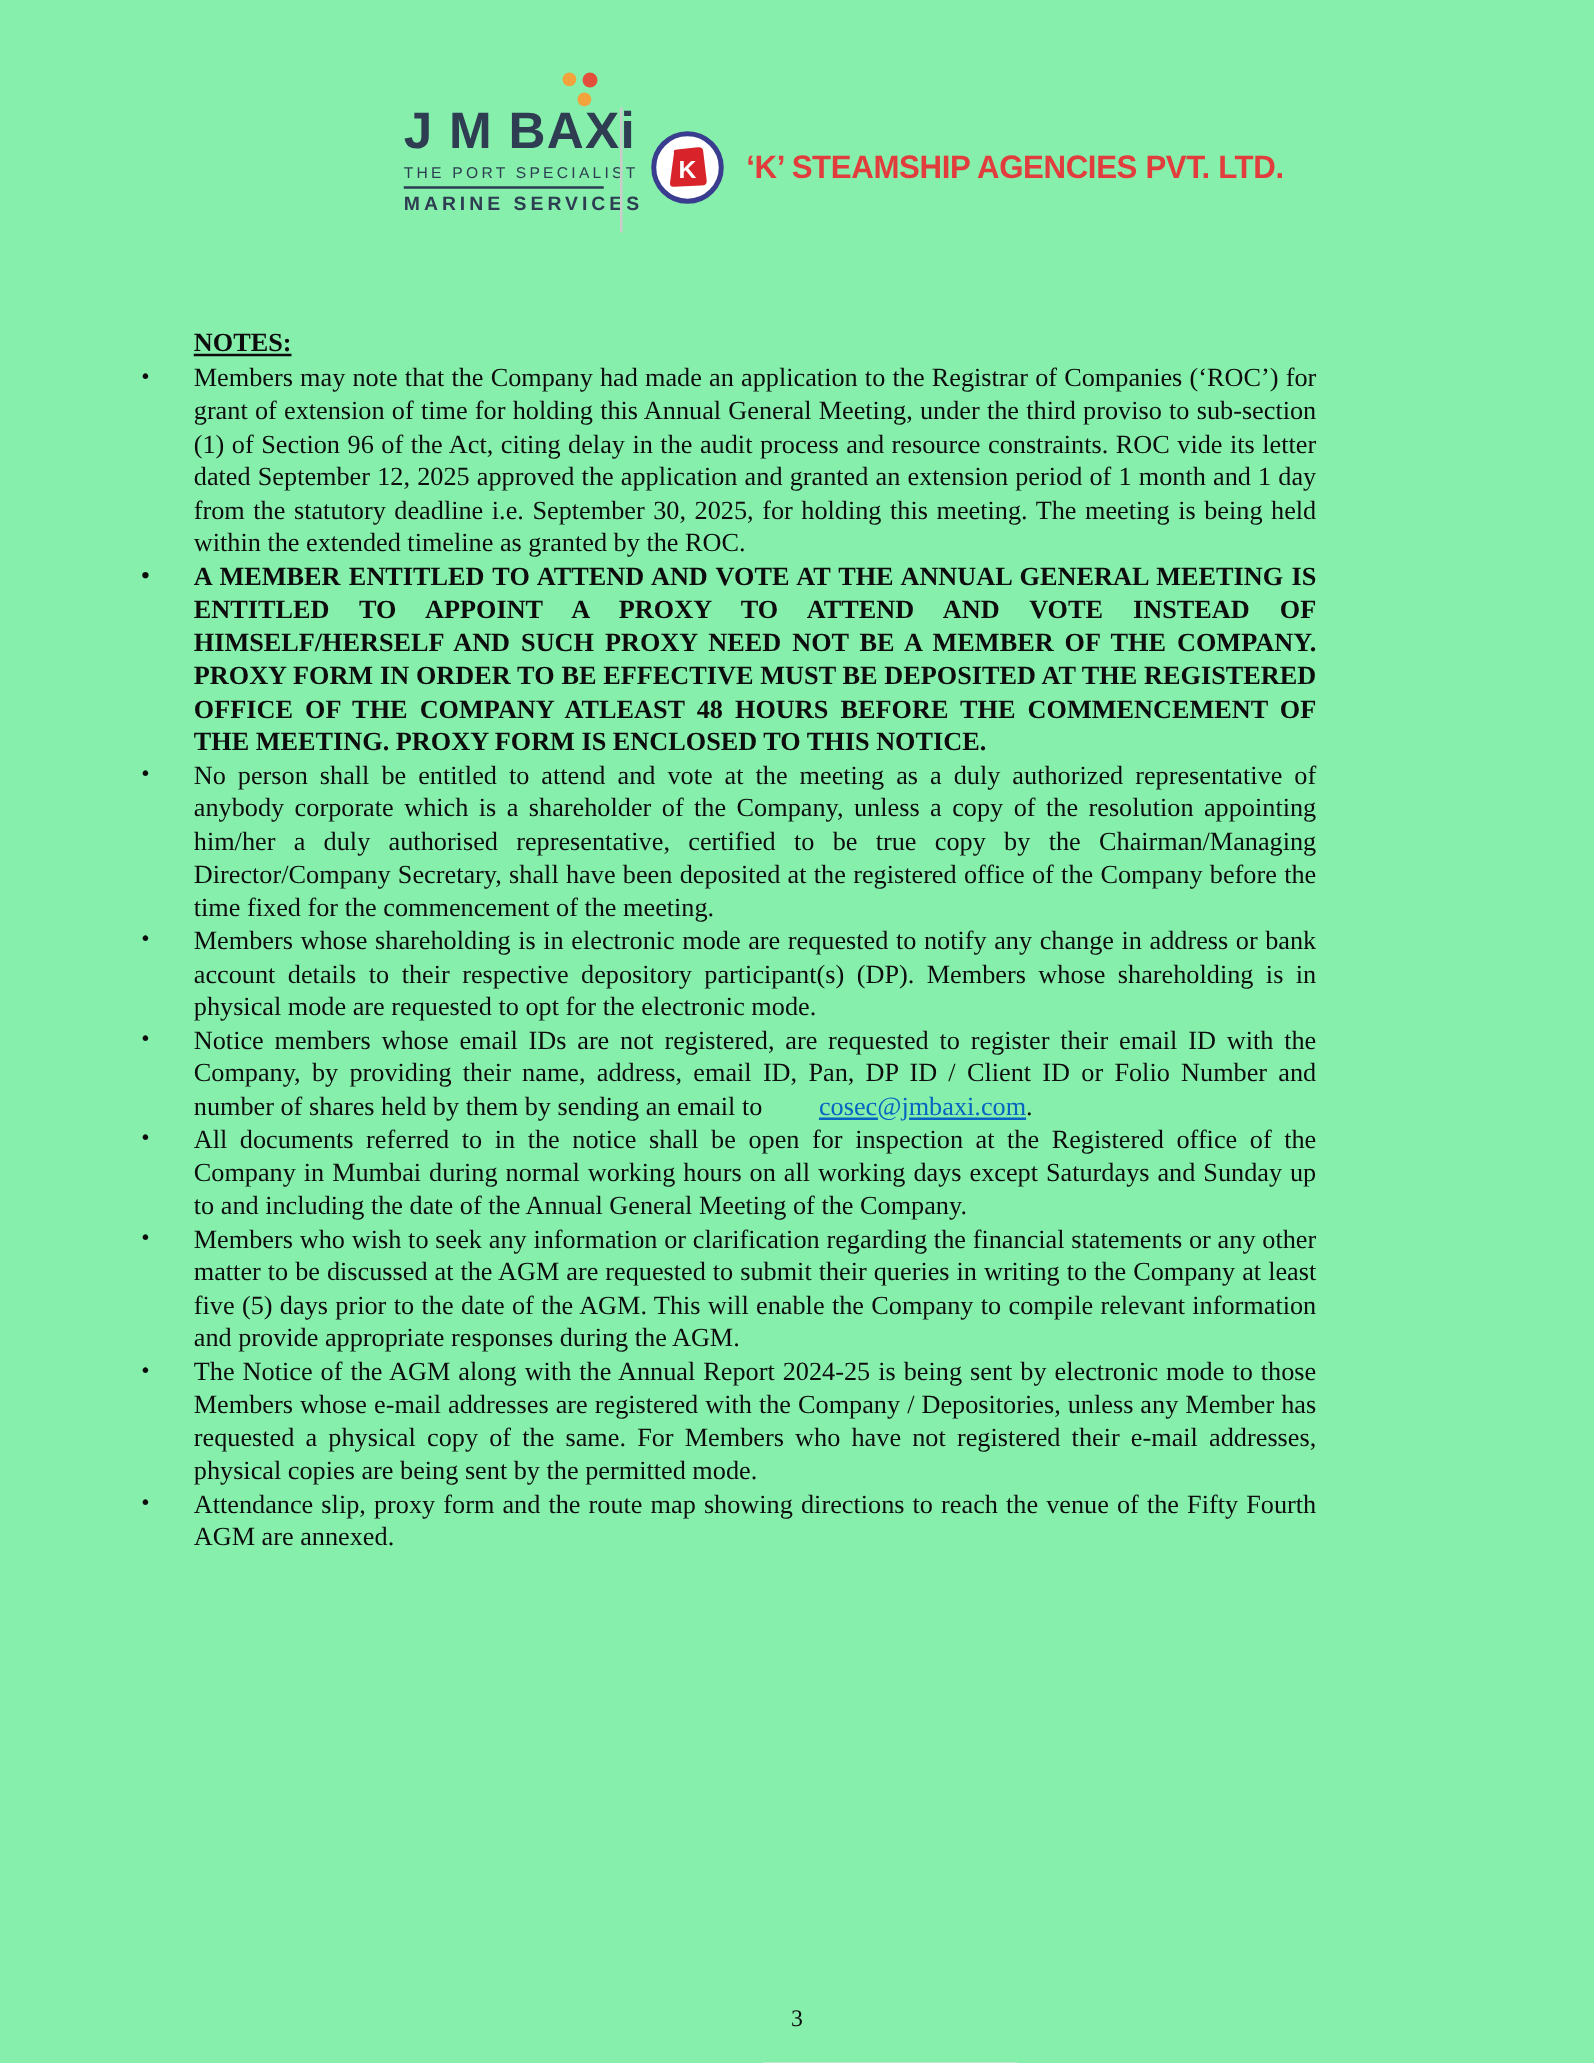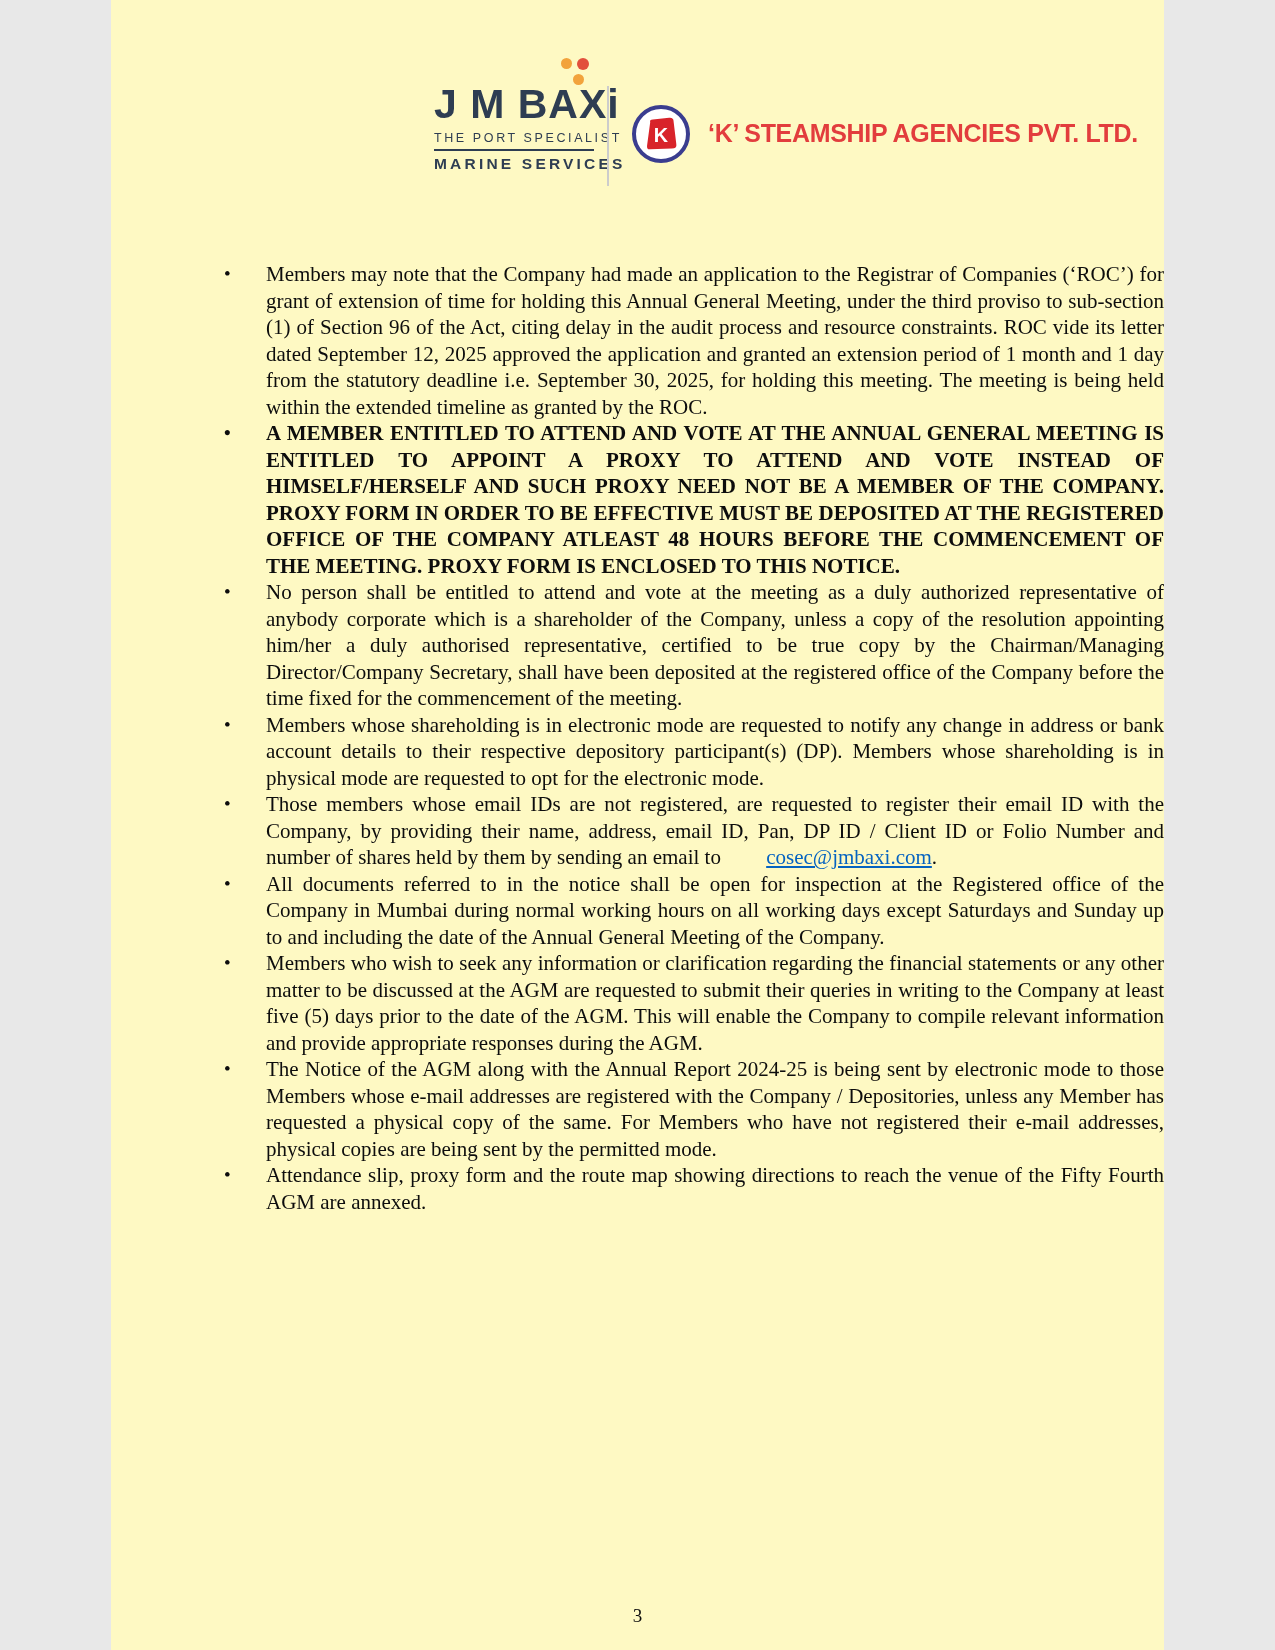--- a/index.html
+++ b/index.html
@@ -1,21 +1,21 @@
 <!DOCTYPE html>
 <html><head>
 <meta charset="utf-8">
 <style>
   * { margin: 0; padding: 0; box-sizing: border-box; }
   html, body { background: #e8e8e8; }
   .page {
     position: relative;
-    width: 1053px;
+    width: 1275px;
     height: 1650px;
-    background: #fef9c3;
+    background: #86efac;
     margin: 0 auto;
     overflow: hidden;
     font-family: "Liberation Serif", "DejaVu Serif", serif;
     color: #0d0d0d;
   }
 
   
   .letterhead { position: absolute; top: 0; left: 0; width: 100%; height: 210px; }
 
   .jm-logo { position: absolute; left: 323px; top: 84px; width: 160px; }
@@ -141,20 +141,21 @@
       <svg class="k-emblem" viewBox="0 0 40 40">
         <path d="M8 7 Q7 4 11 4 L29 2 Q34 1.5 34 6 L37 31 Q38 36 32 36 L8 37 Q4 37.5 4.5 33 Z" fill="#D8232A"></path>
         <text x="20" y="29" text-anchor="middle" font-family="Liberation Sans, sans-serif" font-weight="bold" font-size="22" fill="#ffffff">K</text>
       </svg>
     </div>
 
     <div class="k-title">‘K’ STEAMSHIP AGENCIES PVT. LTD.</div>
   </div>
 
   <div class="notes-block">
+    <div class="notes-heading">NOTES:</div>
 
     <ul class="notes-list">
 
       <li>
         <span class="bullet">•</span>
         <span class="txt">Members may note that the Company had made an application to the Registrar of Companies (‘ROC’) for grant of extension of time for holding this Annual General Meeting, under the third proviso to sub-section (1) of Section 96 of the Act, citing delay in the audit process and resource constraints. ROC vide its letter dated September 12, 2025 approved the application and granted an extension period of 1 month and 1 day from the statutory deadline i.e. September 30, 2025, for holding this meeting. The meeting is being held within the extended timeline as granted by the ROC.</span>
       </li>
 
       <li class="bold-item">
         <span class="bullet">•</span>
@@ -166,21 +167,21 @@
         <span class="txt">No person shall be entitled to attend and vote at the meeting as a duly authorized representative of anybody corporate which is a shareholder of the Company, unless a copy of the resolution appointing him/her a duly authorised representative, certified to be true copy by the Chairman/Managing Director/Company Secretary, shall have been deposited at the registered office of the Company before the time fixed for the commencement of the meeting.</span>
       </li>
 
       <li>
         <span class="bullet">•</span>
         <span class="txt">Members whose shareholding is in electronic mode are requested to notify any change in address or bank account details to their respective depository participant(s) (DP). Members whose shareholding is in physical mode are requested to opt for the electronic mode.</span>
       </li>
 
       <li>
         <span class="bullet">•</span>
-        <span class="txt"><span>Those members whose email IDs are not registered, are requested to register their email ID with the Company, by providing their name, address, email ID, Pan, DP ID / Client ID or Folio Number and number of shares held by them by sending an email to </span><a class="email-link">cosec@jmbaxi.com</a><span>.</span></span>
+        <span class="txt"><span>Notice members whose email IDs are not registered, are requested to register their email ID with the Company, by providing their name, address, email ID, Pan, DP ID / Client ID or Folio Number and number of shares held by them by sending an email to </span><a class="email-link">cosec@jmbaxi.com</a><span>.</span></span>
       </li>
 
       <li>
         <span class="bullet">•</span>
         <span class="txt">All documents referred to in the notice shall be open for inspection at the Registered office of the Company in Mumbai during normal working hours on all working days except Saturdays and Sunday up to and including the date of the Annual General Meeting of the Company.</span>
       </li>
 
       <li>
         <span class="bullet">•</span>
         <span class="txt">Members who wish to seek any information or clarification regarding the financial statements or any other matter to be discussed at the AGM are requested to submit their queries in writing to the Company at least five (5) days prior to the date of the AGM. This will enable the Company to compile relevant information and provide appropriate responses during the AGM.</span>

